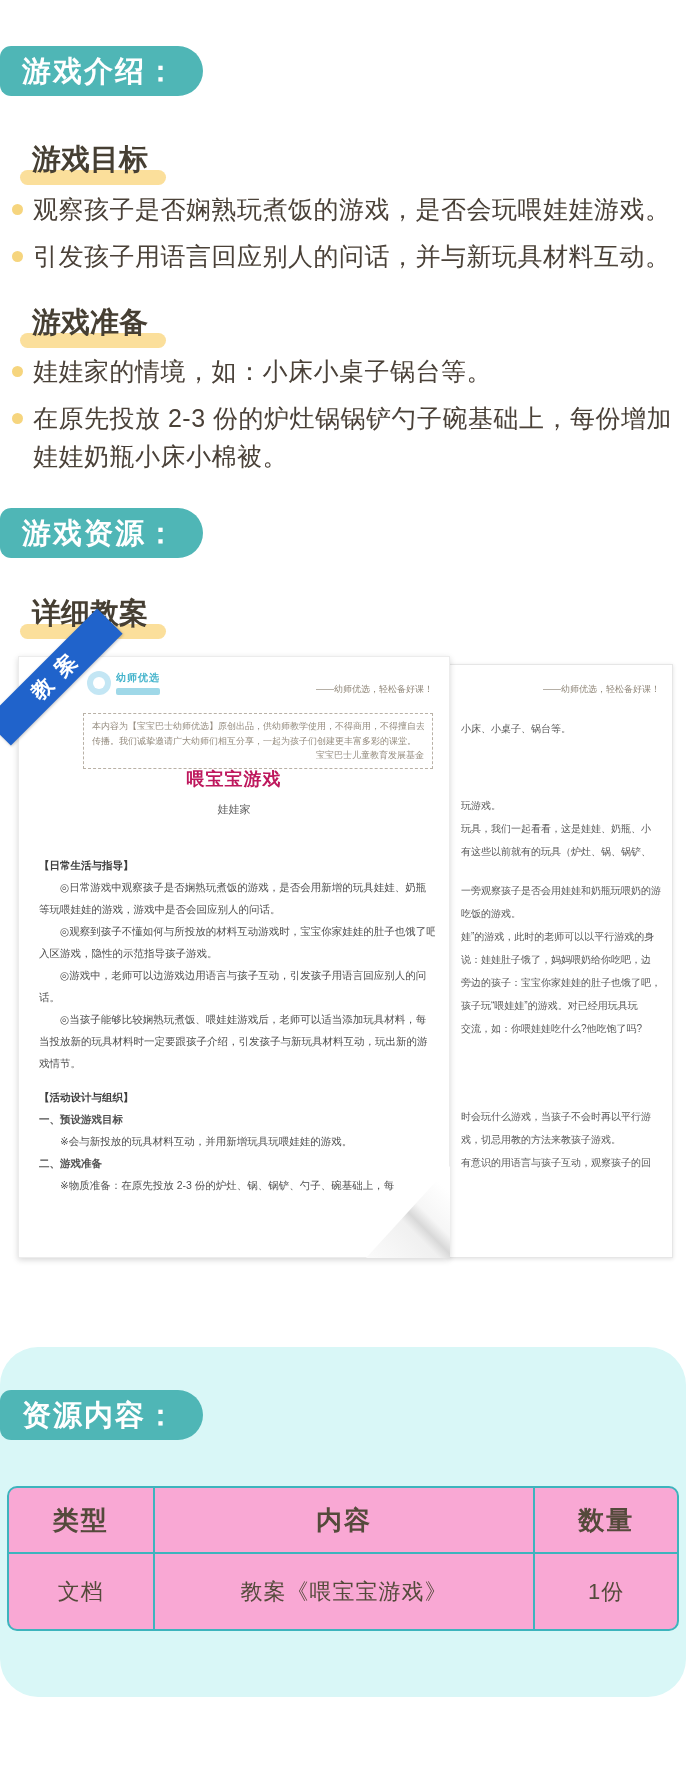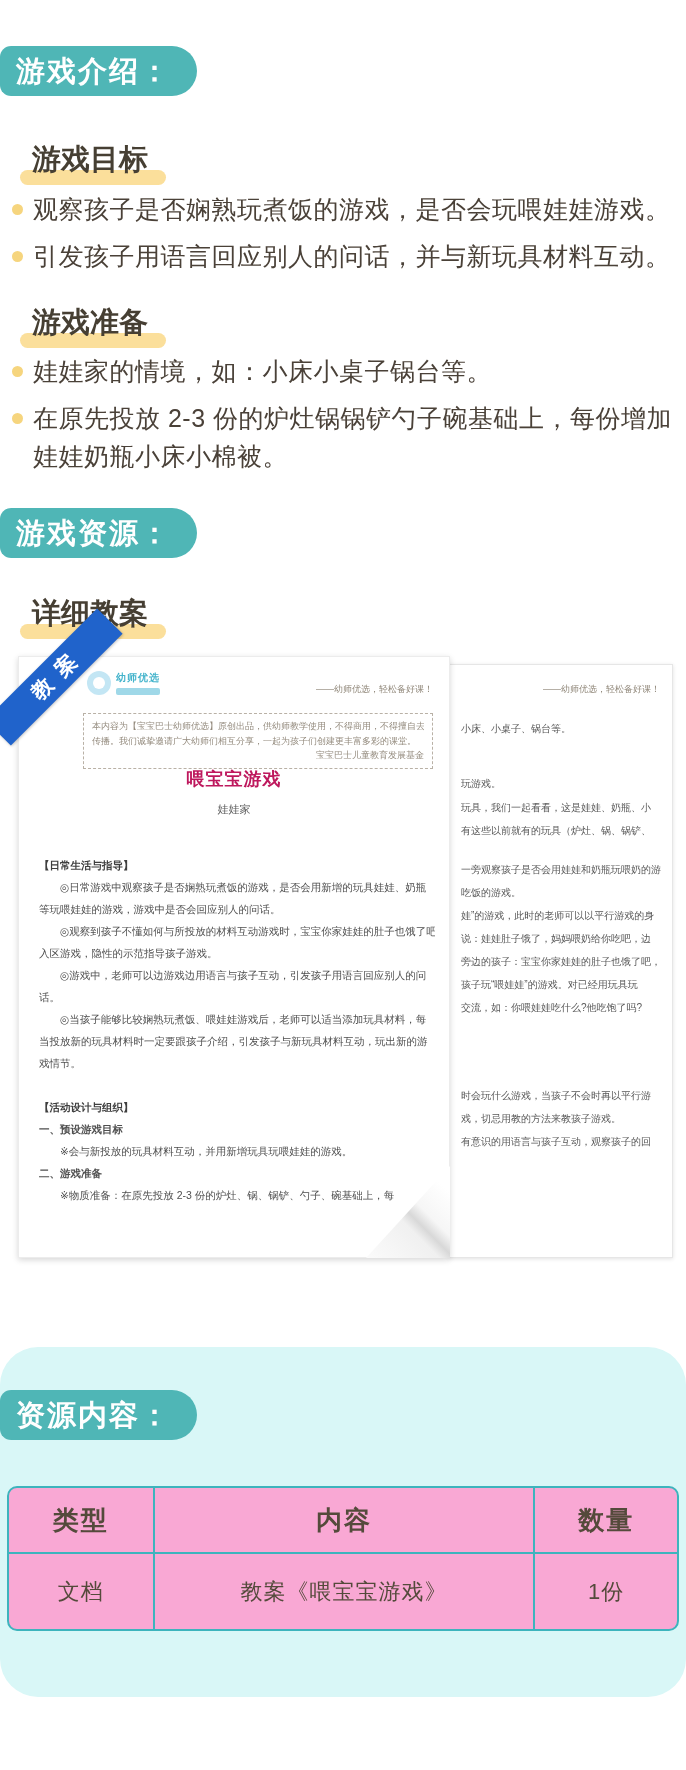--- a/index.html
+++ b/index.html
@@ -5,21 +5,21 @@
   html,body{margin:0;padding:0;}
   body{
     width:686px;height:1770px;position:relative;background:#ffffff;
     font-family:"Liberation Sans","DejaVu Sans",sans-serif;
     overflow:hidden;
   }
   
   .pill{
     position:absolute;left:0;height:50px;line-height:50px;
     background:#4fb6b6;color:#fff;font-weight:bold;font-size:29px;
-    padding:0 26px 0 16px;border-radius:12px 27px 27px 12px;letter-spacing:2px;
+    padding:0 26px 0 22px;border-radius:12px 27px 27px 12px;letter-spacing:2px;
     z-index:3;
   }
   #pill-intro{top:46px;}
   #pill-resource{top:508px;}
   #pill-content{top:1390px;}
   
   .h2{position:absolute;left:30px;font-size:29px;font-weight:bold;color:#463f33;z-index:2;}
   #h-goal{top:140px;} #h-prep{top:303px;} #h-plan{top:594px;}
   .hl{position:relative;display:inline-block;padding:0 2px;}
   .hl::after{
@@ -39,21 +39,21 @@
     left:448px;top:664px;width:225px;height:594px;
     border:1px solid #e6e6e6;box-shadow:0 1px 4px rgba(0,0,0,0.12);box-sizing:border-box;
   }
   #page-left{
     left:18px;top:656px;width:432px;height:602px;
     border:1px solid #ececec;box-shadow:0 2px 6px rgba(0,0,0,0.16);box-sizing:border-box;
   }
   .rp-tagline{position:absolute;top:18px;right:12px;font-size:9px;color:#8f8678;}
   .rp-body{position:absolute;top:52px;left:12px;right:6px;font-size:10px;color:#585858;}
   .rp-body .line{line-height:23px;white-space:nowrap;overflow:hidden;}
-  .rp-body .g40{margin-top:33px;font-family:Liberation Mono, monospace;}
+  .rp-body .g40{margin-top:54px;}
   .rp-body .g20{margin-top:16px;}
   .rp-body .g65{margin-top:65px;}
   
   .ribbon{
     position:absolute;top:2px;left:-44px;width:158px;height:36px;background:#2063cb;
     transform:rotate(-45deg);display:flex;align-items:center;justify-content:center;
     color:#fff;font-size:21px;font-weight:bold;letter-spacing:12px;text-indent:12px;
     box-shadow:0 1px 3px rgba(0,0,0,0.25);z-index:4;
   }
   
@@ -67,21 +67,21 @@
   .disc{position:absolute;top:56px;left:64px;right:16px;border:1px dashed #b9b1a6;padding:5px 8px;box-sizing:border-box;}
   .disc .line{font-size:9px;line-height:14.5px;color:#948b7e;white-space:nowrap;overflow:hidden;}
   .disc .right{text-align:right;}
   .lp-title{position:absolute;top:110px;left:0;right:0;text-align:center;font-size:18px;font-weight:bold;color:#be185d;letter-spacing:1px;}
   .lp-sub{position:absolute;top:145px;left:0;right:0;text-align:center;font-size:11px;color:#5a5a5a;}
   .lp-body{position:absolute;top:197px;left:20px;right:14px;font-size:10.5px;color:#4f4f4f;}
   .lp-body .line{line-height:22px;white-space:nowrap;overflow:hidden;}
   .lp-body .sec{font-weight:bold;color:#3e3e3e;}
   .lp-body .ind{text-indent:21px;}
   .lp-body .bold{font-weight:bold;}
-  .lp-body .gap22{margin-top:22px;}
+  .lp-body .gap22{margin-top:12px;}
   
   .curl{
     position:absolute;right:-1px;bottom:-1px;width:84px;height:92px;
     background:linear-gradient(225deg,#ffffff 15%,#f6f6f6 40%,#d8d8d8 50%,#f0f0f0 58%,#fbfbfb 100%);
     clip-path:polygon(100% 0,0 100%,100% 100%);
   }
   
   .cyan{position:absolute;top:1347px;left:0;width:686px;height:350px;background:#d9f7f7;border-radius:38px;z-index:0;}
   
   .tbl{

